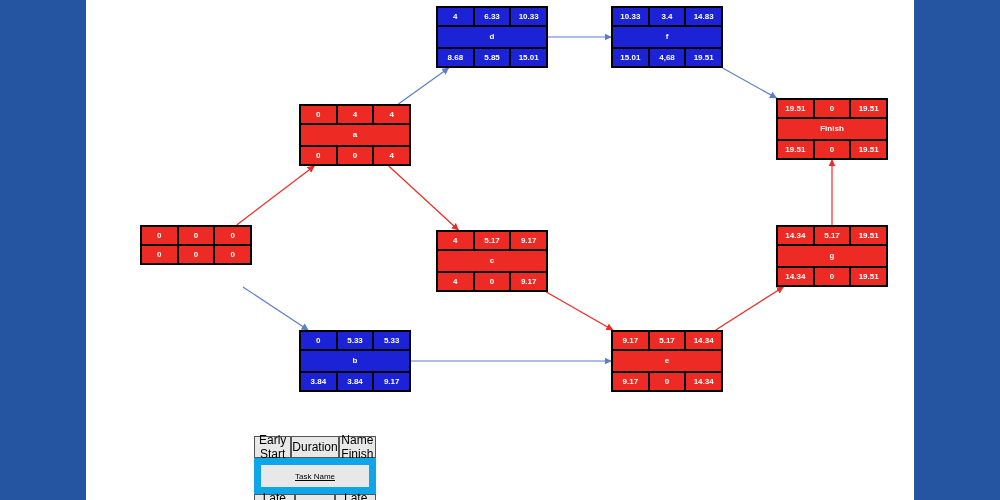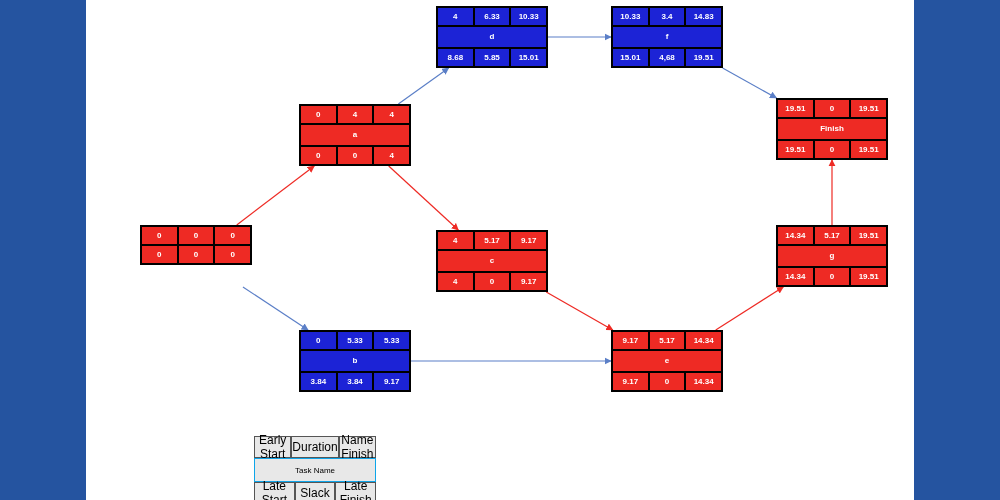--- a/index.html
+++ b/index.html
@@ -78,27 +78,28 @@
     flex: 1;
     border: 1px solid #555;
     background: #e8e8e8;
     display: flex;
     align-items: center;
     justify-content: center;
     text-align: center;
     font-size: 12px;
   }
   .legend .namecell {
-    border: 1px solid #0ea5e9;
+    border: 7px solid #0ea5e9;
     background: #e8e8e8;
     height: 22px;
     display: flex;
     align-items: center;
     justify-content: center;
     font-size: 8px;
+    text-decoration: underline;
   }
 </style>
 </head>
 <body>
 
 <div class="canvas">
   <svg class="arrows">
     <defs>
       <marker id="arr-red" viewBox="0 0 10 10" refX="9" refY="5" markerWidth="6" markerHeight="6" orient="auto">
         <path d="M0,0 L10,5 L0,10 z" fill="#ee2a24"></path>

